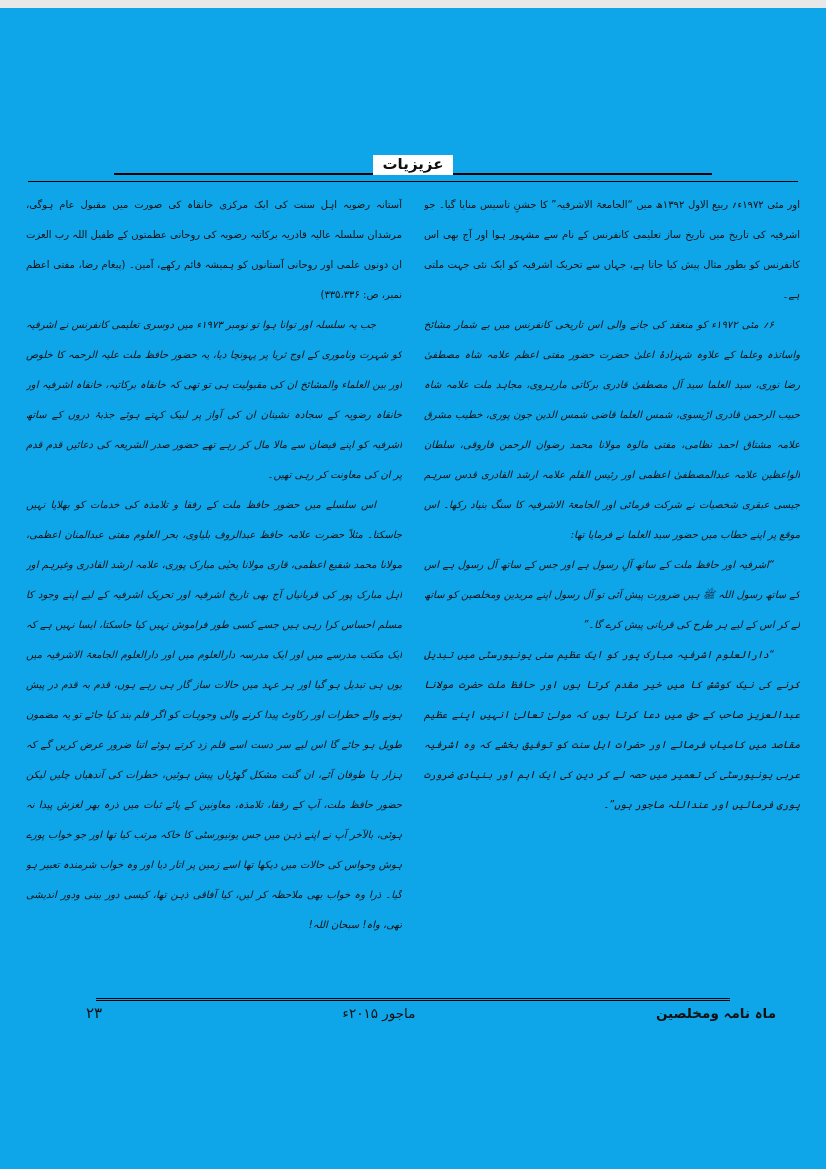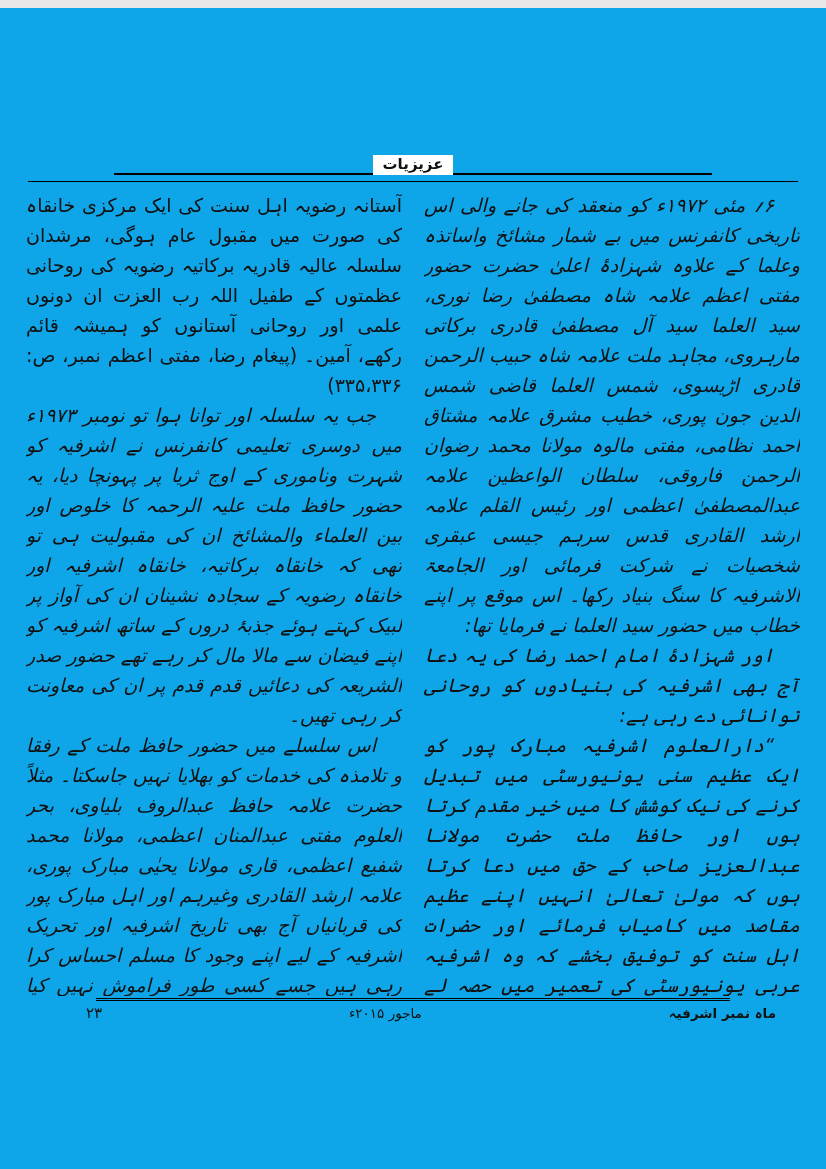--- a/index.html
+++ b/index.html
@@ -43,21 +43,21 @@
   .columns{
     position:absolute;top:182px;right:26px;left:26px;height:806px;
     display:flex;
     gap:22px;
     overflow:hidden;
   }
   .col{
     width:376px;
     flex:0 0 376px;
     text-align:justify;
-    font-size:19px;
+    font-size:10px;
     line-height:30px;
     overflow:hidden;
   }
   .para{margin:0;}
   .para.indent{text-indent:26px;font-style:italic;}
   
   .footer-rule{
     position:absolute;left:96px;right:96px;top:990px;
     border-bottom:3px double #000;
   }
@@ -80,35 +80,36 @@
 
   <div class="masthead">
     <span class="masthead-title">عزیزیات</span>
     <div class="masthead-rule-mid"></div>
     <div class="masthead-rule-full"></div>
   </div>
 
   <div class="columns">
 
     <div class="col">
+      <p class="para">اور مئی ۱۹۷۲ء؍ ربیع الاول ۱۳۹۲ھ میں “الجامعۃ الاشرفیہ” کا جشنِ تاسیس منایا گیا۔ جو اشرفیہ کی تاریخ میں تاریخ ساز تعلیمی کانفرنس کے نام سے مشہور ہوا اور آج بھی اس کانفرنس کو بطور مثال پیش کیا جاتا ہے، جہاں سے تحریک اشرفیہ کو ایک نئی جہت ملتی ہے۔</p>
       <p class="para indent">۶؍ مئی ۱۹۷۲ء کو منعقد کی جانے والی اس تاریخی کانفرنس میں بے شمار مشائخ واساتذہ وعلما کے علاوہ شہزادۂ اعلیٰ حضرت حضور مفتی اعظم علامہ شاہ مصطفیٰ رضا نوری، سید العلما سید آل مصطفیٰ قادری برکاتی مارہروی، مجاہد ملت علامہ شاہ حبیب الرحمن قادری اڑیسوی، شمس العلما قاضی شمس الدین جون پوری، خطیب مشرق علامہ مشتاق احمد نظامی، مفتی مالوہ مولانا محمد رضوان الرحمن فاروقی، سلطان الواعظین علامہ عبدالمصطفیٰ اعظمی اور رئیس القلم علامہ ارشد القادری قدس سرہم جیسی عبقری شخصیات نے شرکت فرمائی اور الجامعۃ الاشرفیہ کا سنگ بنیاد رکھا۔ اس موقع پر اپنے خطاب میں حضور سید العلما نے فرمایا تھا:</p>
-      <p class="para indent">اور شہزادۂ امام احمد رضا کی یہ دعا آج بھی اشرفیہ کی بنیادوں کو روحانی توانائی دے رہی ہے:</p>
+      <p class="para indent">“اشرفیہ اور حافظ ملت کے ساتھ آلِ رسول ہے اور جس کے ساتھ آل رسول ہے اس کے ساتھ رسول اللہ ﷺ ہیں ضرورت پیش آئی تو آل رسول اپنے مریدین ومخلصین کو ساتھ لے کر اس کے لیے ہر طرح کی قربانی پیش کرے گا۔”</p>
       <p class="para indent">“دارالعلوم اشرفیہ مبارک پور کو ایک عظیم سنی یونیورسٹی میں تبدیل کرنے کی نیک کوشش کا میں خیر مقدم کرتا ہوں اور حافظ ملت حضرت مولانا عبدالعزیز صاحب کے حق میں دعا کرتا ہوں کہ مولیٰ تعالیٰ انہیں اپنے عظیم مقاصد میں کامیاب فرمائے اور حضرات اہل سنت کو توفیق بخشے کہ وہ اشرفیہ عربی یونیورسٹی کی تعمیر میں حصہ لے کر دین کی ایک اہم اور بنیادی ضرورت پوری فرمائیں اور عنداللہ ماجور ہوں”۔</p>
 
     </div>
 
     <div class="col">
       <p class="para">آستانہ رضویہ اہل سنت کی ایک مرکزی خانقاہ کی صورت میں مقبول عام ہوگی، مرشدان سلسلہ عالیہ قادریہ برکاتیہ رضویہ کی روحانی عظمتوں کے طفیل اللہ رب العزت ان دونوں علمی اور روحانی آستانوں کو ہمیشہ قائم رکھے، آمین۔ (پیغام رضا، مفتی اعظم نمبر، ص: ۳۳۵،۳۳۶)</p>
       <p class="para indent">جب یہ سلسلہ اور توانا ہوا تو نومبر ۱۹۷۳ء میں دوسری تعلیمی کانفرنس نے اشرفیہ کو شہرت وناموری کے اوج ثریا پر پہونچا دیا، یہ حضور حافظ ملت علیہ الرحمہ کا خلوص اور بین العلماء والمشائخ ان کی مقبولیت ہی تو تھی کہ خانقاہ برکاتیہ، خانقاہ اشرفیہ اور خانقاہ رضویہ کے سجادہ نشینان ان کی آواز پر لبیک کہتے ہوئے جذبۂ دروں کے ساتھ اشرفیہ کو اپنے فیضان سے مالا مال کر رہے تھے حضور صدر الشریعہ کی دعائیں قدم قدم پر ان کی معاونت کر رہی تھیں۔</p>
       <p class="para indent">اس سلسلے میں حضور حافظ ملت کے رفقا و تلامذہ کی خدمات کو بھلایا نہیں جاسکتا۔ مثلاً حضرت علامہ حافظ عبدالروف بلیاوی، بحر العلوم مفتی عبدالمنان اعظمی، مولانا محمد شفیع اعظمی، قاری مولانا یحیٰی مبارک پوری، علامہ ارشد القادری وغیرہم اور اہل مبارک پور کی قربانیاں آج بھی تاریخ اشرفیہ اور تحریک اشرفیہ کے لیے اپنے وجود کا مسلم احساس کرا رہی ہیں جسے کسی طور فراموش نہیں کیا جاسکتا، ایسا نہیں ہے کہ ایک مکتب مدرسے میں اور ایک مدرسہ دارالعلوم میں اور دارالعلوم الجامعۃ الاشرفیہ میں یوں ہی تبدیل ہو گیا اور ہر عہد میں حالات ساز گار ہی رہے ہوں، قدم بہ قدم در پیش ہونے والے خطرات اور رکاوٹ پیدا کرنے والی وجوہات کو اگر قلم بند کیا جائے تو یہ مضمون طویل ہو جائے گا اس لیے سر دست اسے قلم زد کرتے ہوئے اتنا ضرور عرض کریں گے کہ ہزار ہا طوفان آئے، ان گنت مشکل گھڑیاں پیش ہوئیں، خطرات کی آندھیاں چلیں لیکن حضور حافظ ملت، آپ کے رفقا، تلامذہ، معاونین کے پائے ثبات میں ذرہ بھر لغزش پیدا نہ ہوئی، بالآخر آپ نے اپنے ذہن میں جس یونیورسٹی کا خاکہ مرتب کیا تھا اور جو خواب پورے ہوش وحواس کی حالات میں دیکھا تھا اسے زمین پر اتار دیا اور وہ خواب شرمندہ تعبیر ہو گیا۔ ذرا وہ خواب بھی ملاحظہ کر لیں، کیا آفاقی ذہن تھا، کیسی دور بینی ودور اندیشی تھی، واہ! سبحان اللہ!</p>
 
     </div>
 
   </div>
 
   <div class="footer-rule"></div>
   <div class="footer">
-    <span class="fmag">ماہ نمبر اشرفیہ</span>
+    <span class="fmag">ماہ نامہ ومخلصین</span>
     <span class="fdate">ماجور ۲۰۱۵ء</span>
     <span class="fpage">۲۳</span>
   </div>
 
 </div>
 
 </body></html>

